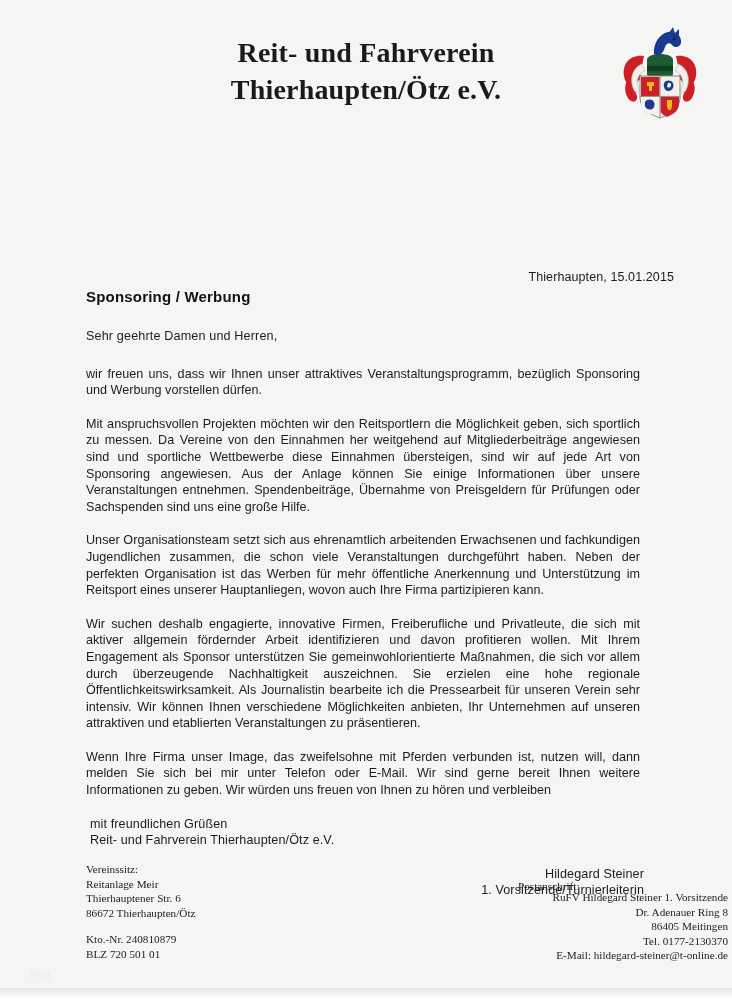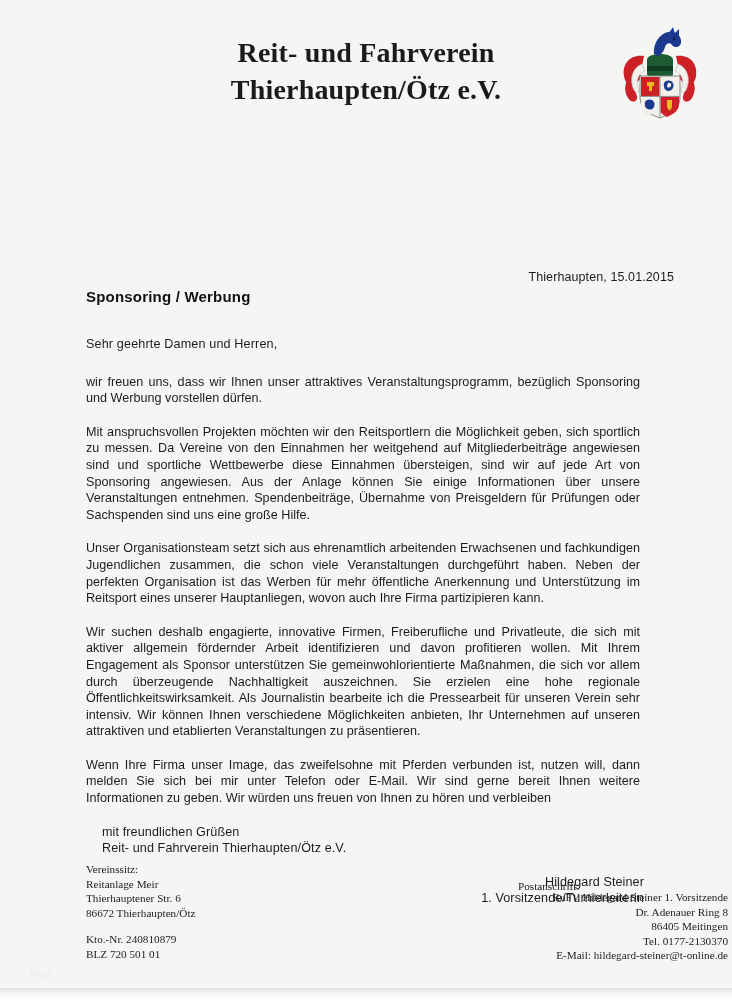--- a/index.html
+++ b/index.html
@@ -82,31 +82,31 @@
   .body-block {
     position: absolute;
     left: 86px;
     top: 320px;
     width: 562px;
     font-size: 12.6px;
     line-height: 16.6px;
     color: #1c1c1c;
   }
   .salutation {
-    margin: 16px 0 21px 0;
+    margin: 8px 0 21px 0;
     letter-spacing: 0.15px;
   }
   .para {
     margin: 0 8px 17px 0;
     text-align: justify;
     text-justify: inter-word;
     letter-spacing: 0.02px;
   }
   .closing {
-    margin: 0 0 17px 16px;
+    margin: 0 0 17px 4px;
     white-space: pre-line;
     letter-spacing: 0.1px;
   }
   .signer {
     margin: 4px;
     white-space: pre-line;
     letter-spacing: 0.1px;
     text-align: right;
   }
 

